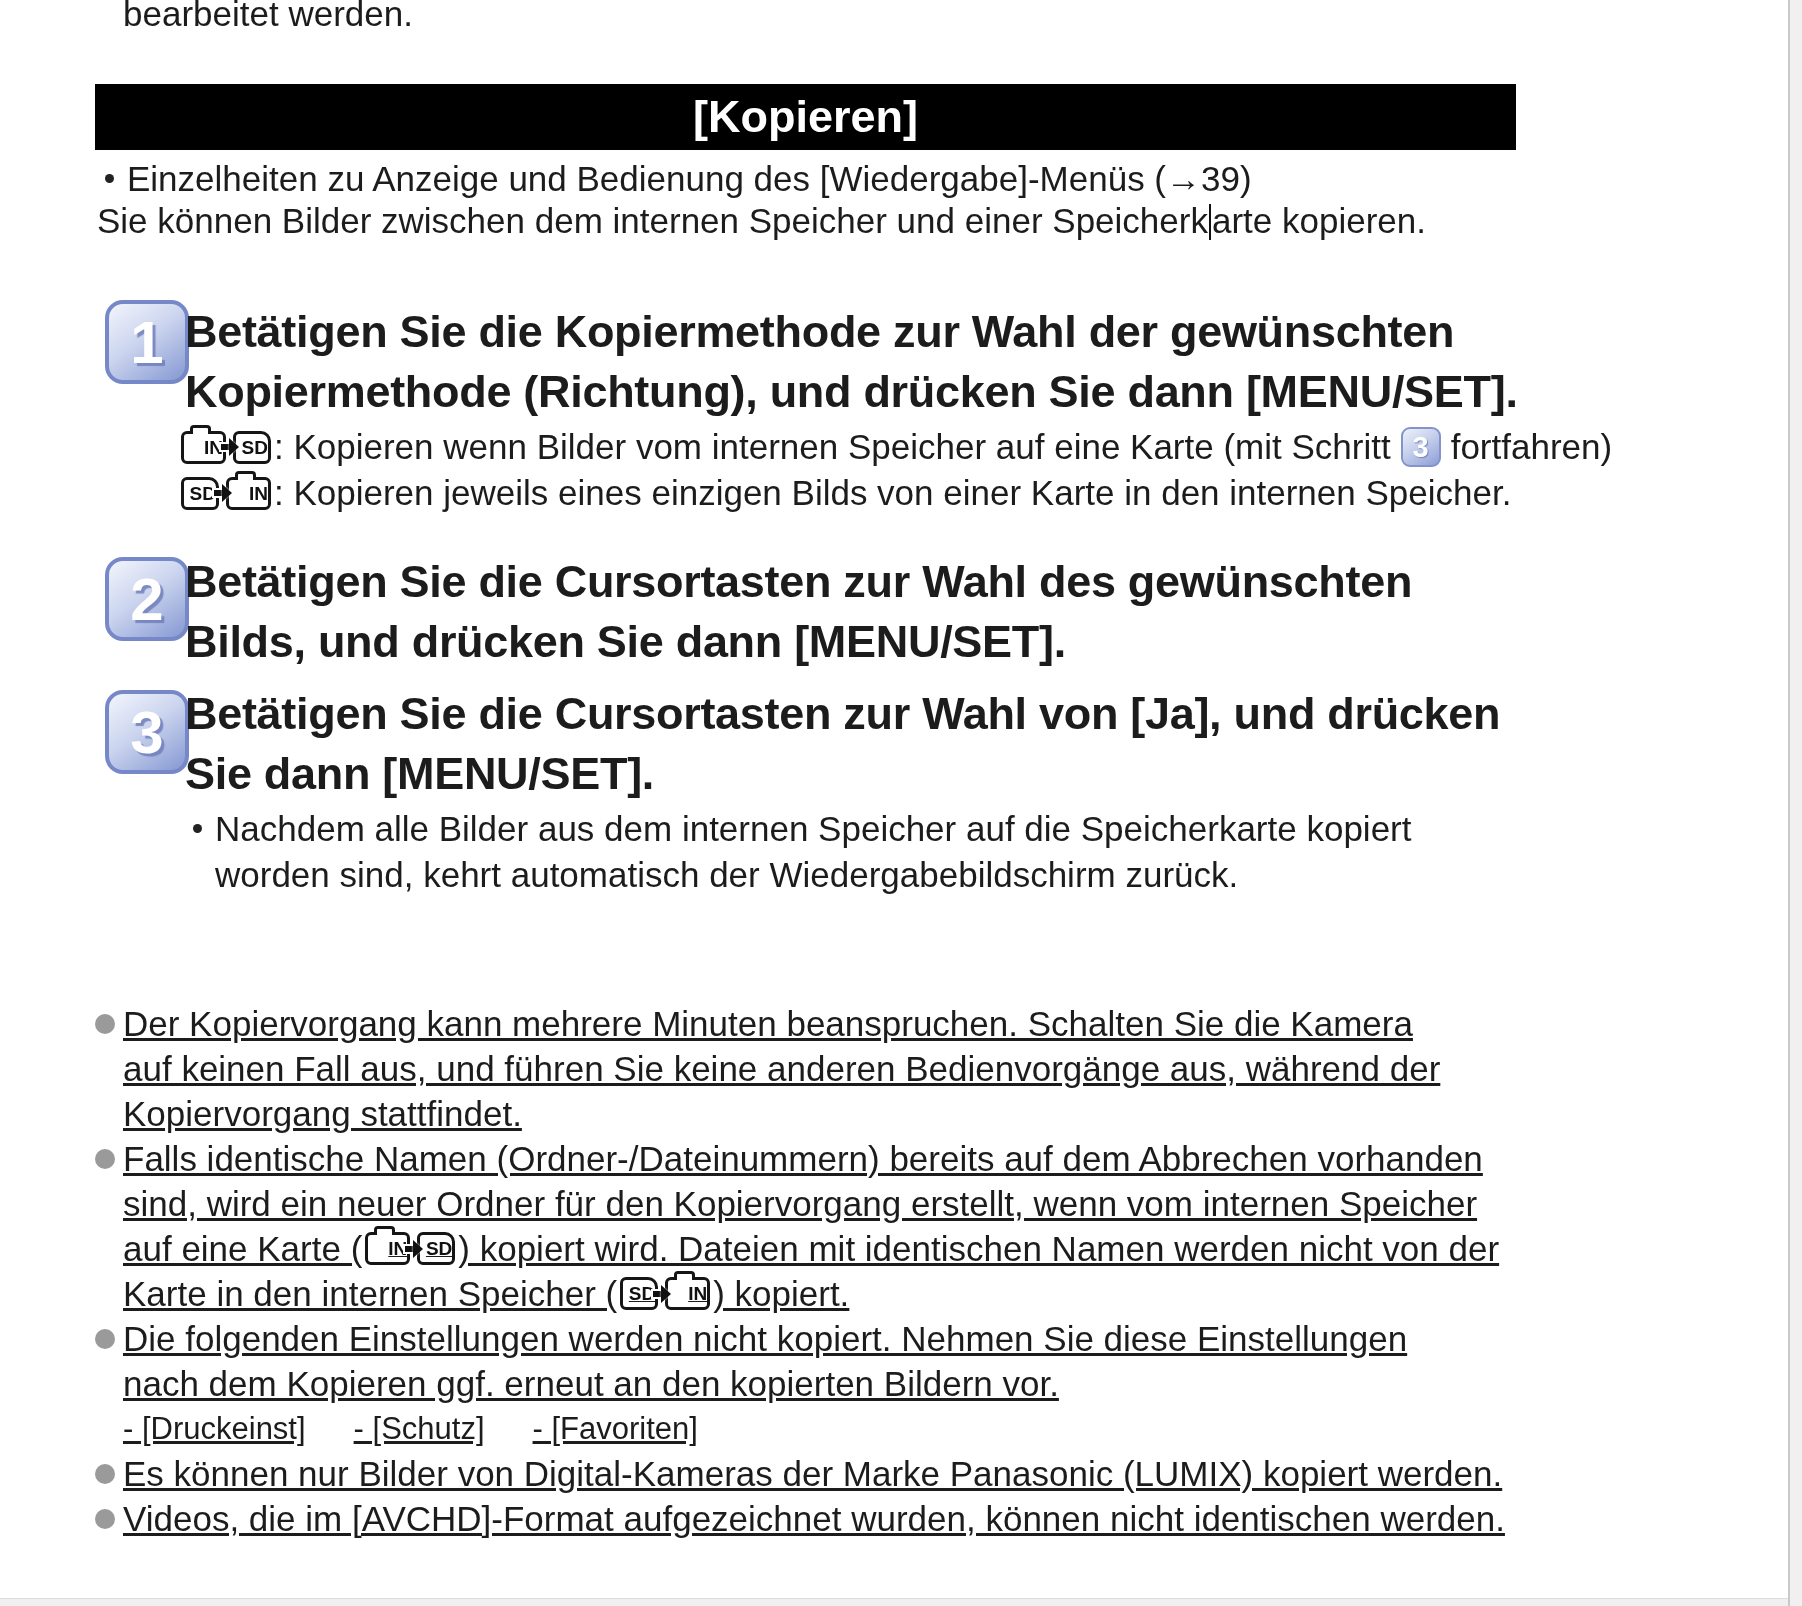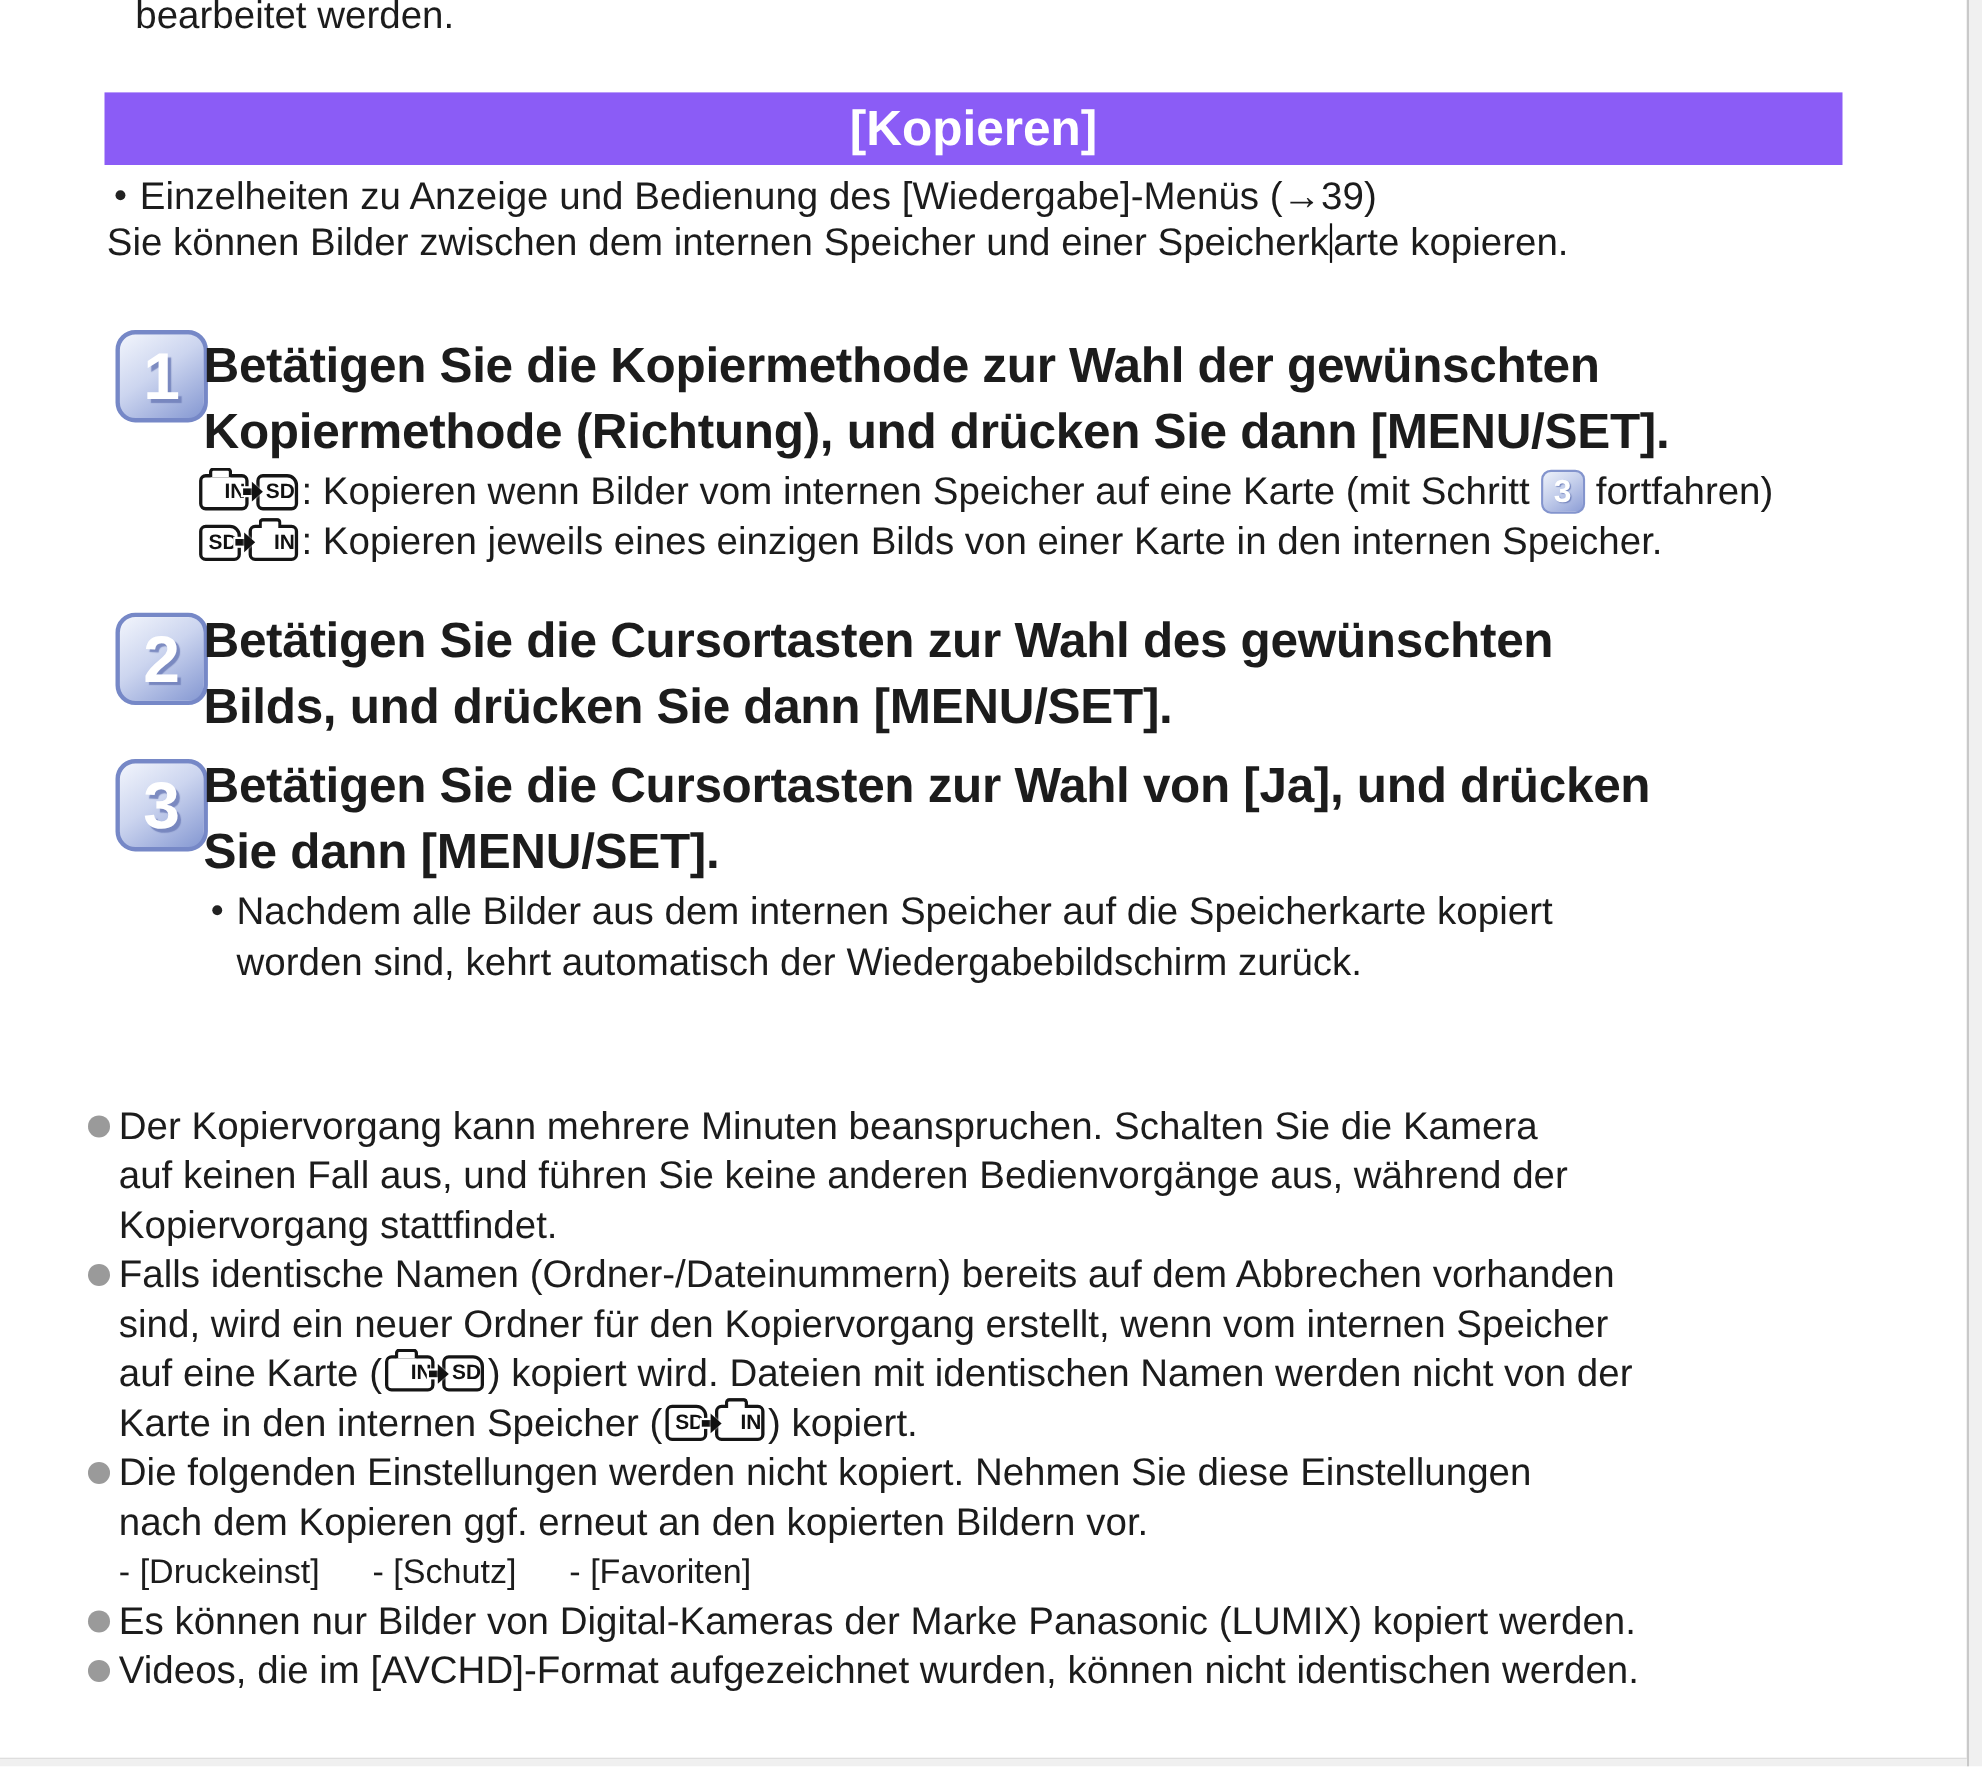--- a/index.html
+++ b/index.html
@@ -8,21 +8,21 @@
     background:#ffffff;color:#1c1c1c;
     font-family:"Liberation Sans","DejaVu Sans",sans-serif;
   }
   .abs{position:absolute;}
 
   
   #top-partial{left:123px;top:-6px;font-size:35px;line-height:40px;}
 
   
   #section-bar{
-    left:95px;top:84px;width:1580px;height:66px;background:#8b5cf6;
+    left:95px;top:84px;width:1421px;height:66px;background:#000000;
     display:flex;align-items:center;justify-content:center;
   }
   #section-bar .bar-title{color:#ffffff;font-weight:bold;font-size:45px;letter-spacing:0;}
 
   
   #intro-1{left:105px;top:158px;font-size:35px;line-height:42px;white-space:nowrap;}
   #intro-2{left:97px;top:200px;font-size:35px;line-height:42px;white-space:nowrap;}
   .sm-dot{display:inline-block;width:9px;height:9px;border-radius:50%;background:#222;
     vertical-align:8px;margin-right:13px;}
   .caret{display:inline-block;width:2px;height:36px;background:#111;vertical-align:-7px;margin:0 1px;}
@@ -71,21 +71,21 @@
     box-shadow:0 0 0 2px #fff;}
   .mem-arrow::after{content:"";position:absolute;left:9px;top:1px;
     border-top:9px solid transparent;border-bottom:9px solid transparent;border-left:10px solid #111;
     filter:drop-shadow(0 0 1px #fff);}
 
   
   #step3-bullets{left:193px;top:806px;font-size:35px;line-height:46px;white-space:nowrap;}
   #step3-bullets .wrapline{padding-left:22px;}
 
   
-  #notes{left:108px;top:1001px;font-size:35px;line-height:45px;white-space:nowrap;}
+  #notes{left:123px;top:1001px;font-size:35px;line-height:45px;white-space:nowrap;text-decoration:underline;}
   #notes .nline{position:relative;height:45px;display:flex;align-items:center;}
   .note-dot{position:absolute;left:-28px;top:13px;width:20px;height:20px;border-radius:50%;background:#9a9a9a;}
   #notes .settings-line{font-size:31px;}
   #notes .settings-line .opt{margin-right:48px;}
 
   
   #right-strip{right:0;top:0;width:12px;height:100%;background:#f0f0f0;border-left:2px solid #c9c9c9;}
   #bottom-strip{left:0;bottom:0;width:1788px;height:7px;background:#f0f0f0;border-top:1px solid #dcdcdc;}
 </style>
 </head>

